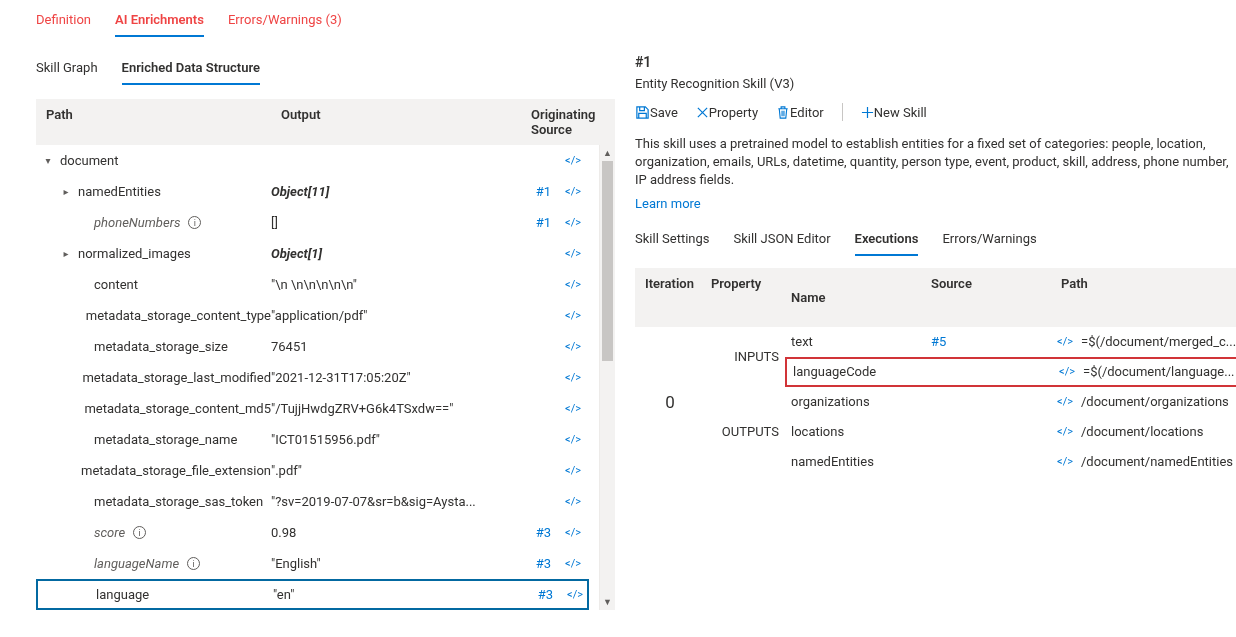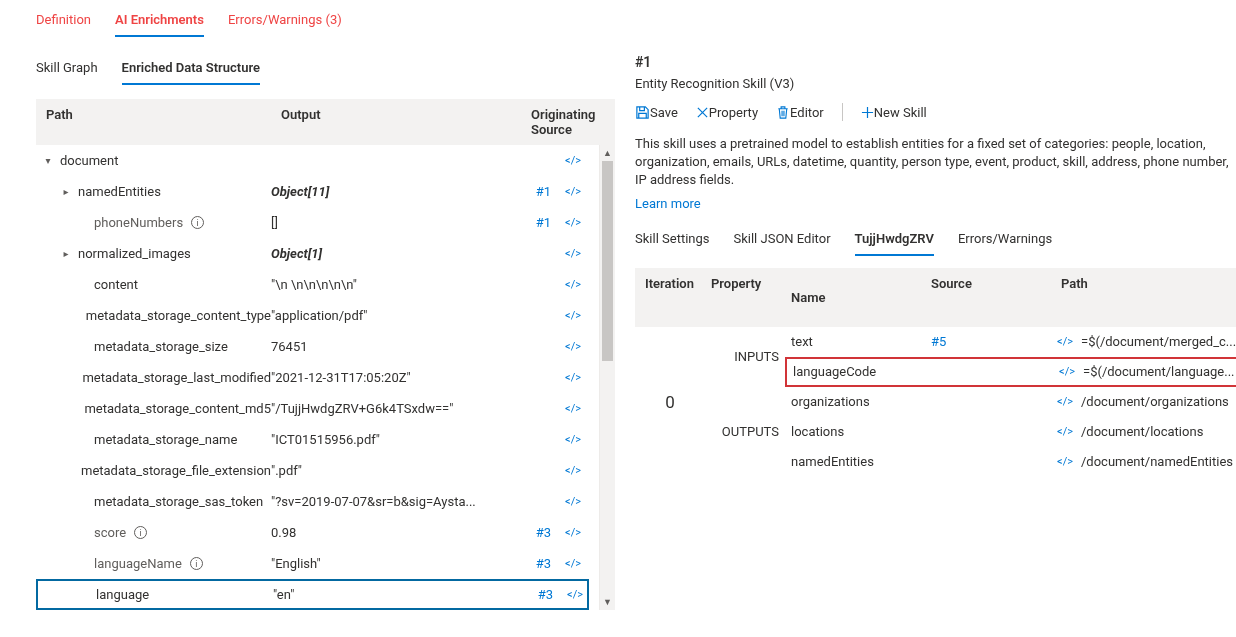--- a/index.html
+++ b/index.html
@@ -38,21 +38,21 @@
   .scroll-thumb { position:absolute; top:16px; left:2px; right:2px; height:200px; background:#c8c6c4; border-radius:0; }
   .row { display:flex; align-items:center; height:31px; }
   .exp { width:16px; text-align:center; cursor:pointer; color:#605e5c; font-size:10px;}
   .indent0 { padding-left: 4px; }
   .indent1 { padding-left: 22px; }
   .indent2 { padding-left: 38px; }
   .pathcell { width:235px; display:flex; align-items:center; gap:4px; overflow:hidden; white-space:nowrap; }
   .outcell { width:250px; overflow:hidden; white-space:nowrap; }
   .link { color:#0078d4; cursor:pointer; width:40px; text-align:right; padding-right:10px;}
   .code-ic { color:#0078d4; font-size:11px; width:24px; text-align:center; cursor:pointer;}
-  .italic { color:#605e5c; }
+  .italic { font-style:italic; color:#605e5c; }
   .info-ic { display:inline-flex; width:13px; height:13px; border:1px solid #605e5c; border-radius:50%; align-items:center; justify-content:center; font-size:9px; color:#605e5c; margin-left:4px;}
   .redbox { border:2px solid #0369a1; }
 
   
   .rp-header { font-weight:600; font-size:14px; margin-bottom:6px;}
   .rp-sub { font-size:13px; color:#323130; margin-bottom:12px;}
   .rp-toolbar { display:flex; align-items:center; gap:18px; margin-bottom:14px;}
   .tb-btn { display:flex; align-items:center; cursor:pointer; color:#323130;}
   .tb-btn .ic { color:#0078d4; display:inline-flex; align-items:center;}
   .tb-sep { width:1px; height:18px; background:#c8c6c4; }
@@ -307,21 +307,21 @@
         <span>New Skill</span>
       </div>
     </div>
 
     <div class="desc">This skill uses a pretrained model to establish entities for a fixed set of categories: people, location, organization, emails, URLs, datetime, quantity, person type, event, product, skill, address, phone number, IP address fields.</div>
     <a class="learn">Learn more</a>
 
     <div class="rp-tabs">
       <div class="rp-tab">Skill Settings</div>
       <div class="rp-tab">Skill JSON Editor</div>
-      <div class="rp-tab active">TujjHwdgZRV</div>
+      <div class="rp-tab active">Executions</div>
       <div class="rp-tab">Errors/Warnings</div>
     </div>
 
     <div class="exec-head">
       <div class="c-iter">Iteration</div>
       <div class="c-prop">Property</div>
       <div class="c-name">Name</div>
       <div class="c-src">Source</div>
       <div class="c-path">Path</div>
     </div>

